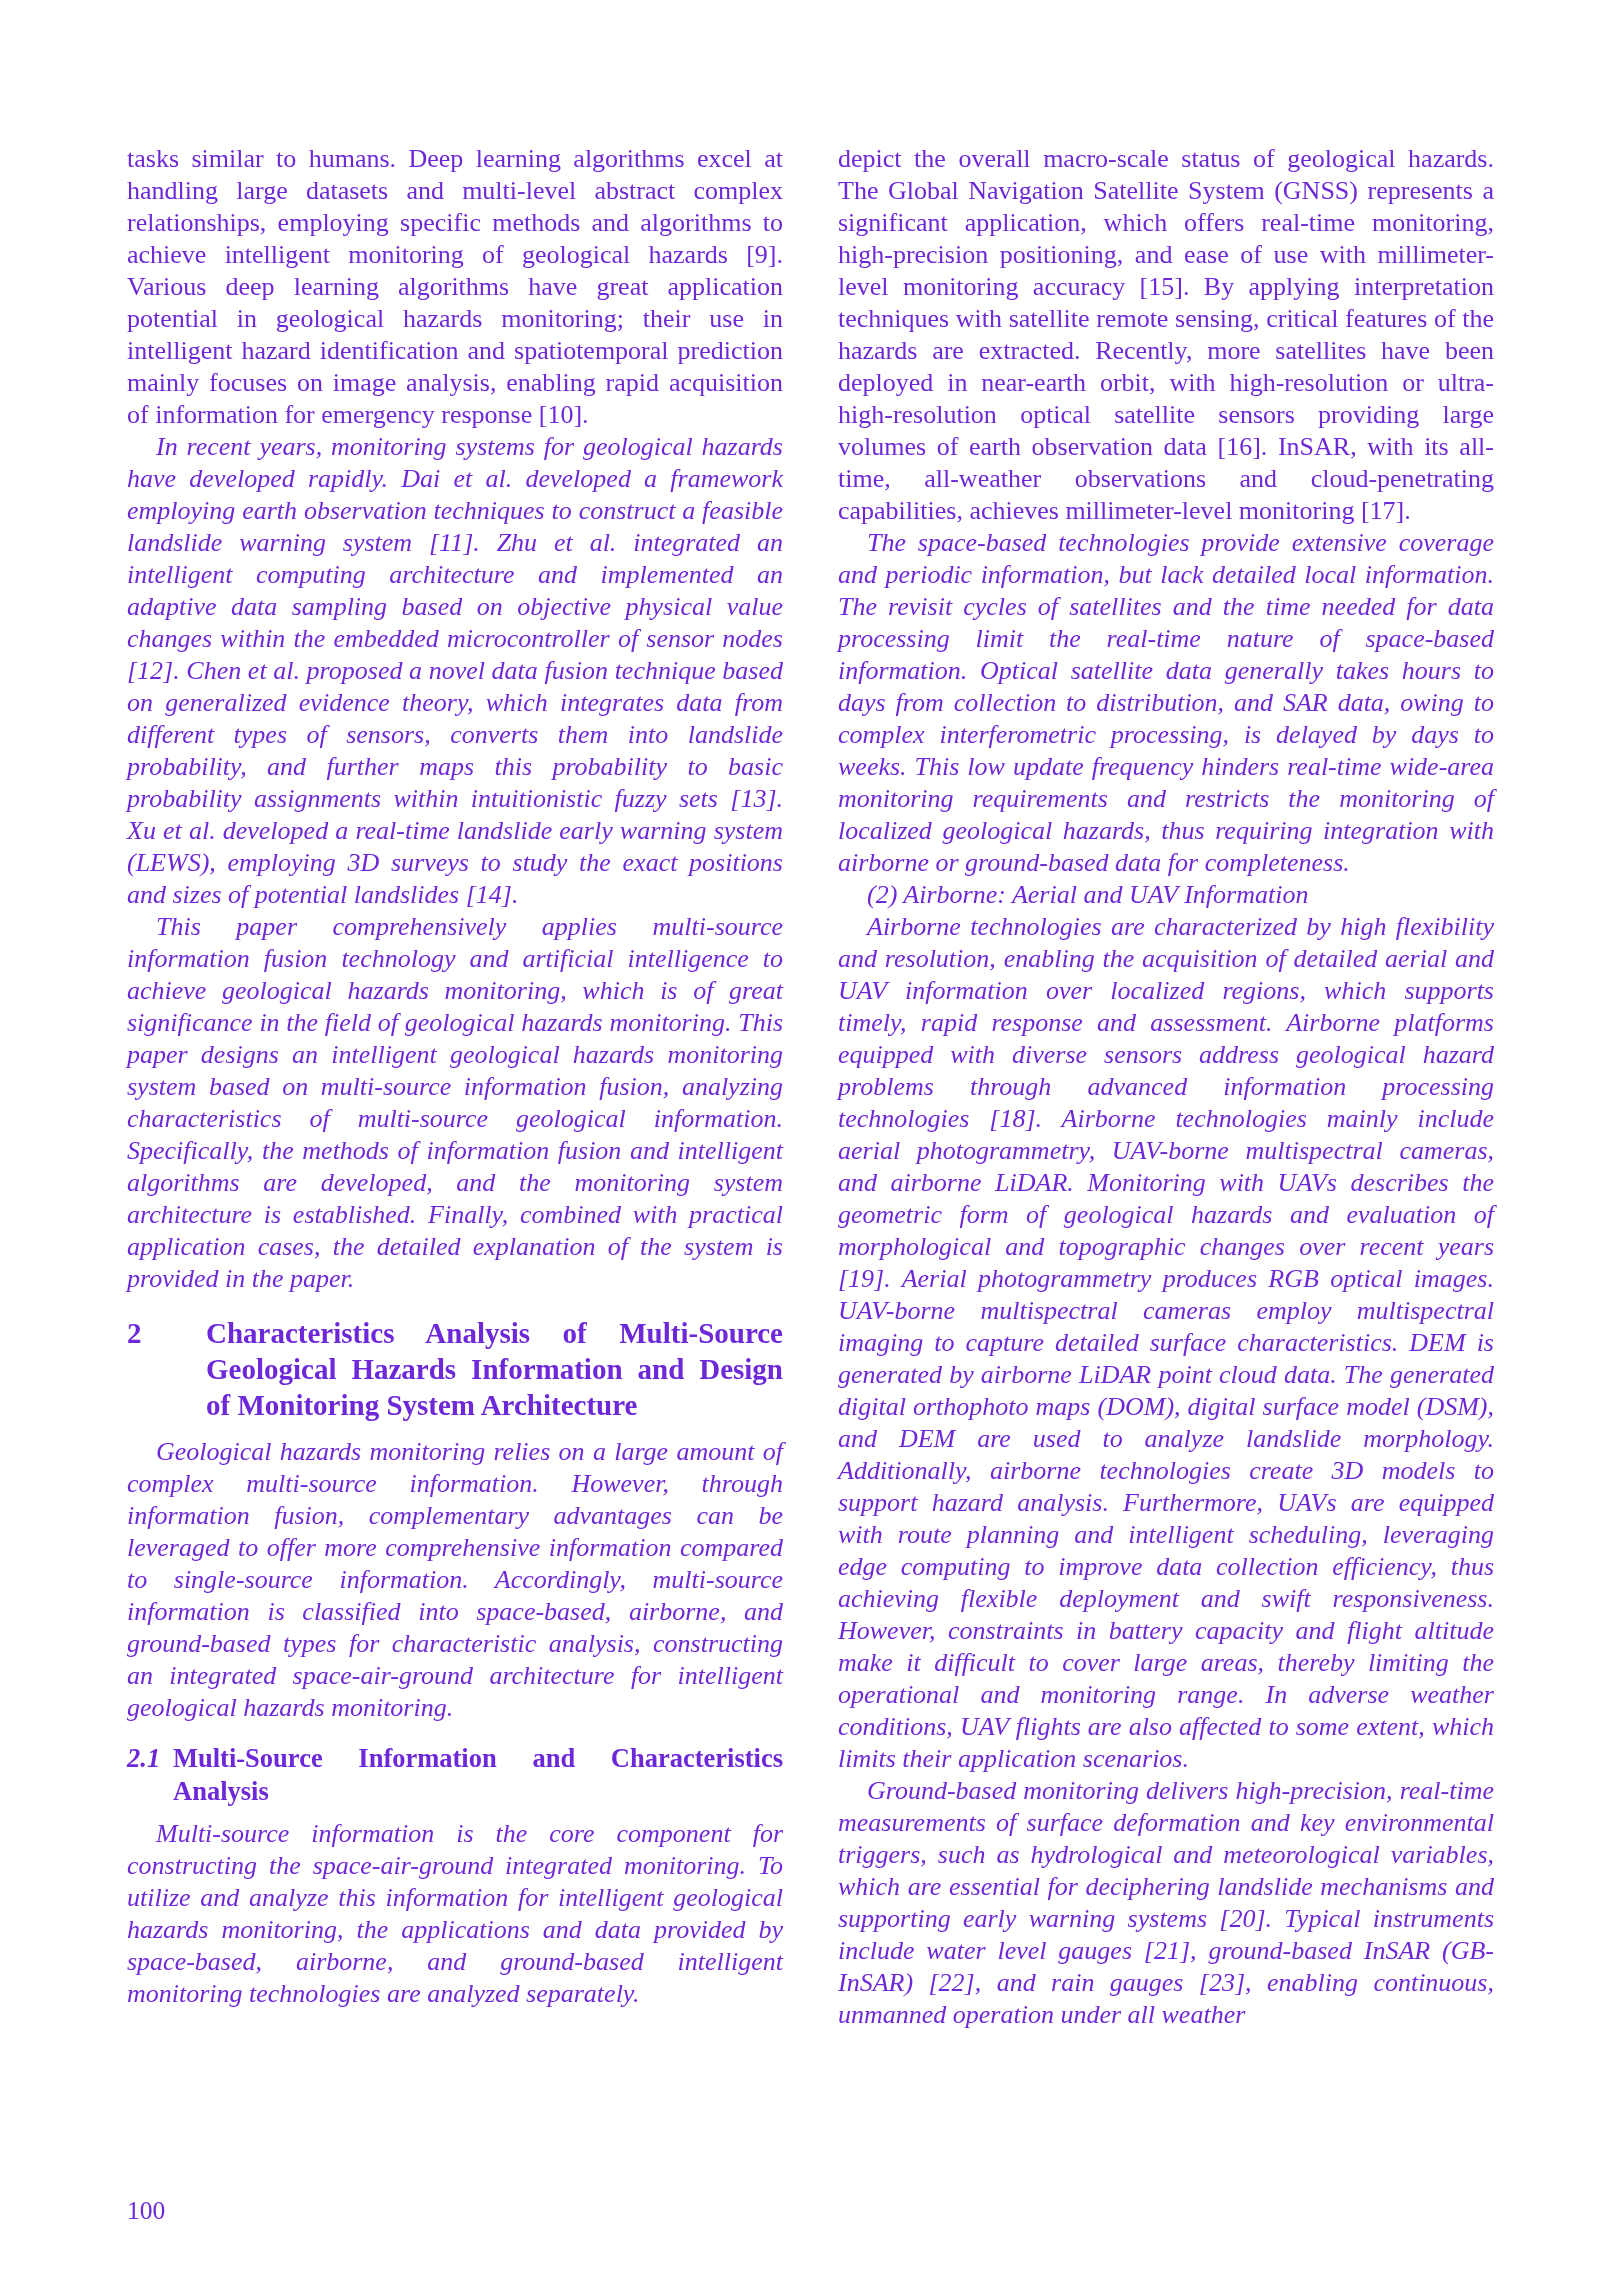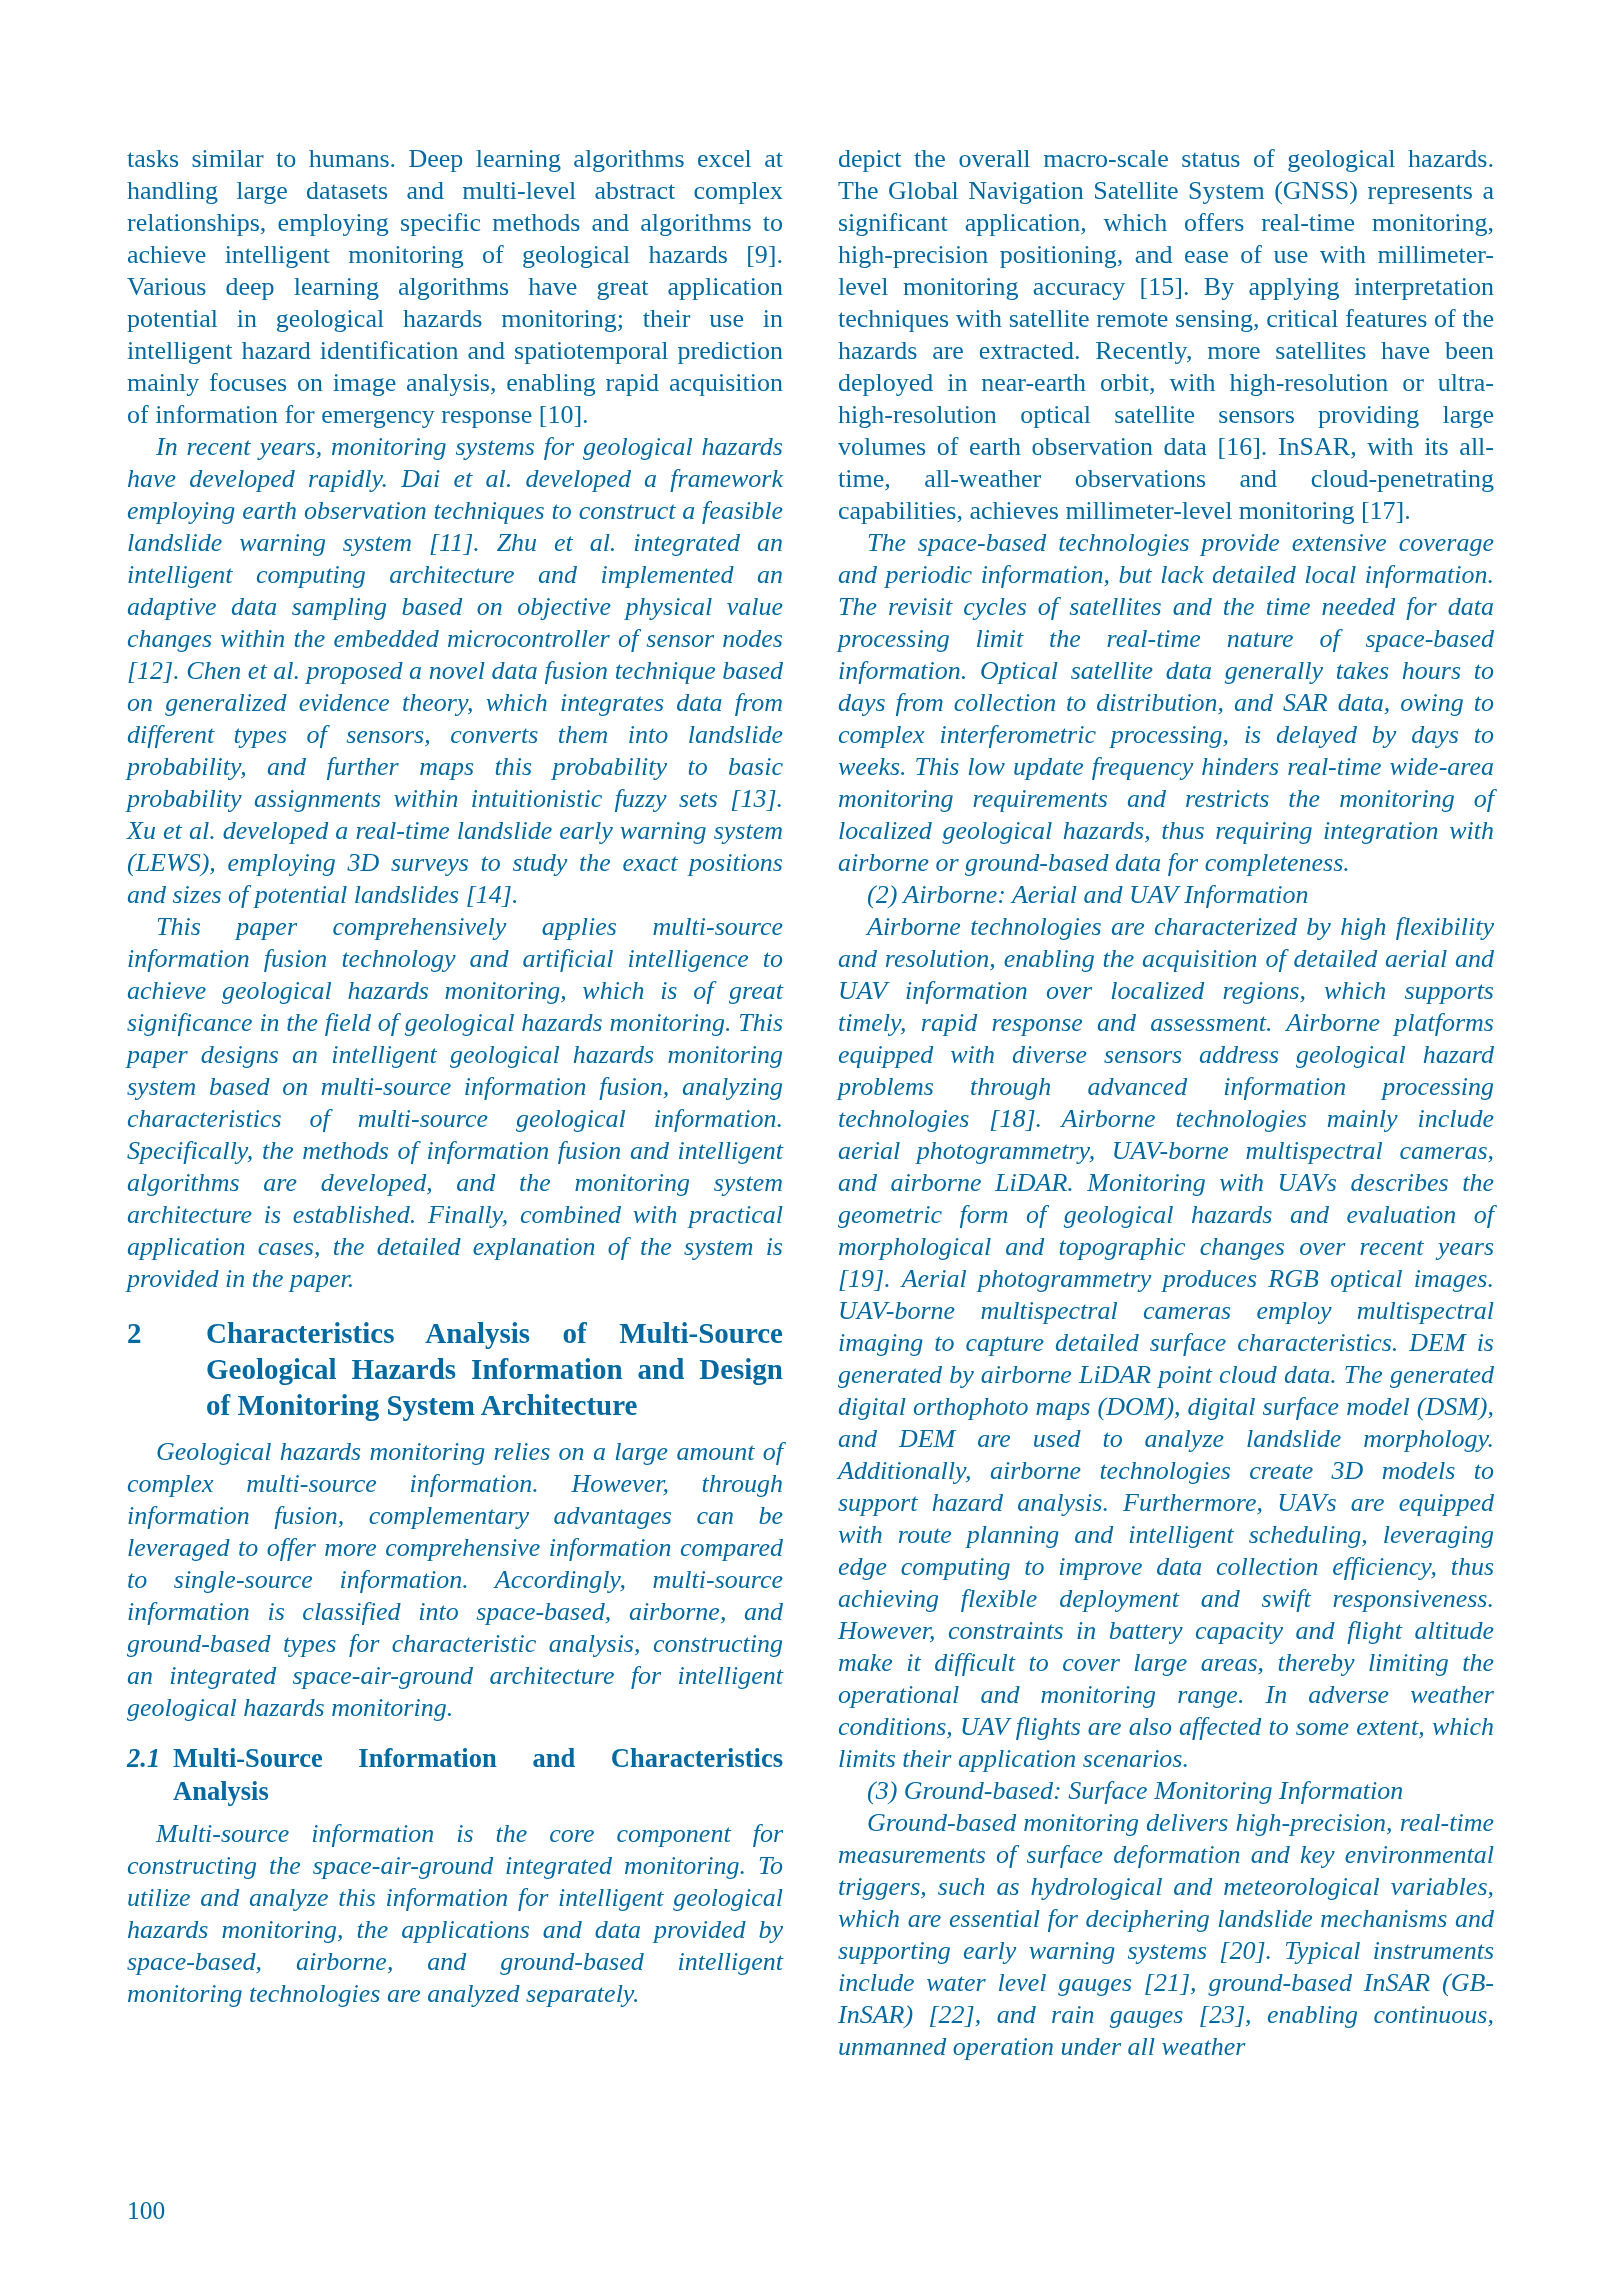--- a/index.html
+++ b/index.html
@@ -8,21 +8,21 @@
     background: #ffffff;
   }
   .page {
     position: relative;
     width: 1621px;
     height: 2293px;
     box-sizing: border-box;
     background: #ffffff;
     padding: 143px 126px 0 127px;
     font-family: "Liberation Serif", serif;
-    color: #0369a1;
+    color: #6d28d9;
   }
   .columns {
     display: flex;
     gap: 55px;
   }
   .column {
     width: 656px;
     font-size: 26px;
     line-height: 32px;
     text-align: justify;
@@ -91,21 +91,20 @@
       </div>
 
       <p class="para indent">Multi-source information is the core component for constructing the space-air-ground integrated monitoring. To utilize and analyze this information for intelligent geological hazards monitoring, the applications and data provided by space-based, airborne, and ground-based intelligent monitoring technologies are analyzed separately.</p>
     </div>
 
     <div class="column">
       <p class="para">depict the overall macro-scale status of geological hazards. The Global Navigation Satellite System (GNSS) represents a significant application, which offers real-time monitoring, high-precision positioning, and ease of use with millimeter-level monitoring accuracy [15]. By applying interpretation techniques with satellite remote sensing, critical features of the hazards are extracted. Recently, more satellites have been deployed in near-earth orbit, with high-resolution or ultra-high-resolution optical satellite sensors providing large volumes of earth observation data [16]. InSAR, with its all-time, all-weather observations and cloud-penetrating capabilities, achieves millimeter-level monitoring [17].</p>
       <p class="para indent">The space-based technologies provide extensive coverage and periodic information, but lack detailed local information. The revisit cycles of satellites and the time needed for data processing limit the real-time nature of space-based information. Optical satellite data generally takes hours to days from collection to distribution, and SAR data, owing to complex interferometric processing, is delayed by days to weeks. This low update frequency hinders real-time wide-area monitoring requirements and restricts the monitoring of localized geological hazards, thus requiring integration with airborne or ground-based data for completeness.</p>
       <p class="para indent">(2) Airborne: Aerial and UAV Information</p>
       <p class="para indent">Airborne technologies are characterized by high flexibility and resolution, enabling the acquisition of detailed aerial and UAV information over localized regions, which supports timely, rapid response and assessment. Airborne platforms equipped with diverse sensors address geological hazard problems through advanced information processing technologies [18]. Airborne technologies mainly include aerial photogrammetry, UAV-borne multispectral cameras, and airborne LiDAR. Monitoring with UAVs describes the geometric form of geological hazards and evaluation of morphological and topographic changes over recent years [19]. Aerial photogrammetry produces RGB optical images. UAV-borne multispectral cameras employ multispectral imaging to capture detailed surface characteristics. DEM is generated by airborne LiDAR point cloud data. The generated digital orthophoto maps (DOM), digital surface model (DSM), and DEM are used to analyze landslide morphology. Additionally, airborne technologies create 3D models to support hazard analysis. Furthermore, UAVs are equipped with route planning and intelligent scheduling, leveraging edge computing to improve data collection efficiency, thus achieving flexible deployment and swift responsiveness. However, constraints in battery capacity and flight altitude make it difficult to cover large areas, thereby limiting the operational and monitoring range. In adverse weather conditions, UAV flights are also affected to some extent, which limits their application scenarios.</p>
-      <p class="para indent">(3) Ground-based: Surface Monitoring Information</p>
       <p class="para indent">Ground-based monitoring delivers high-precision, real-time measurements of surface deformation and key environmental triggers, such as hydrological and meteorological variables, which are essential for deciphering landslide mechanisms and supporting early warning systems [20]. Typical instruments include water level gauges [21], ground-based InSAR (GB-InSAR) [22], and rain gauges [23], enabling continuous, unmanned operation under all weather</p>
     </div>
 
   </div>
 
   <div class="footer">100</div>
 </div>
 
 
 </body></html>

